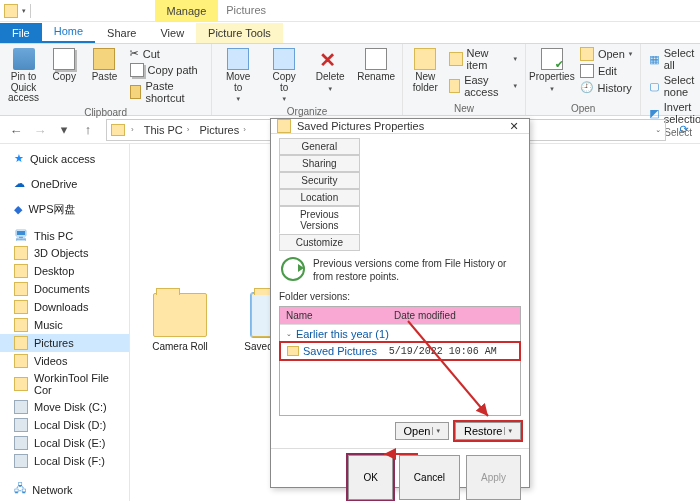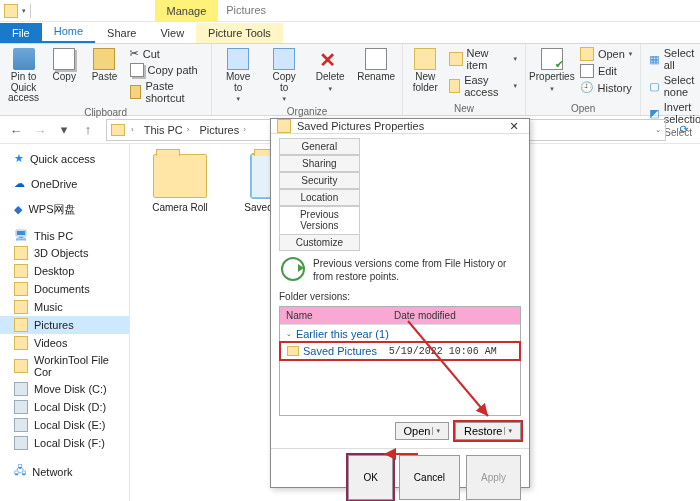--- a/index.html
+++ b/index.html
@@ -61,21 +61,21 @@
 .tree-item .ico { width: 14px; height: 14px; flex-shrink: 0; }
 .tree-spacer { height: 8px; }
 .i-star { color: #1a8cff; }
 .i-cloud { color: #0a63c2; }
 .i-wps { color: #2a6fd6; }
 .i-pc { color: #3b8ed6; }
 .i-folder { background: #ffe6a6; border: 1px solid #d8b851; }
 .i-drive { background: #dfe7ee; border: 1px solid #9ab; }
 .i-net { color: #3b8ed6; }
 
-.content { flex: 1; padding: 10px; display: flex; gap: 18px; align-items: flex-start; }
+.content { flex: 1; padding: 10px; display: flex; gap: 18px; align-items: center; }
 .folder-tile { display: flex; flex-direction: column; align-items: center; gap: 4px; width: 80px; }
 .folder-tile.selected .big-folder { outline: 1px solid #7db8e8; background: #e4f1fb; }
 .big-folder { width: 54px; height: 44px; background: #ffe6a6; border: 1px solid #d8b851; border-radius: 2px; position: relative; }
 .big-folder:before { content: ""; position: absolute; top: -6px; left: 2px; width: 22px; height: 6px; background: #ffe6a6; border: 1px solid #d8b851; border-bottom: none; }
 .folder-tile .lbl { text-align: center; color: #222; font-size: 10px; }
 
 
 .dialog { position: absolute; top: 118px; left: 270px; width: 260px; height: 370px; background: #fff; border: 1px solid #888; box-shadow: 2px 2px 6px rgba(0,0,0,.2); display: flex; flex-direction: column; }
 .dlg-title { height: 24px; display: flex; align-items: center; padding: 0 6px; border-bottom: 1px solid #ddd; }
 .dlg-title .ico { width: 14px; height: 14px; background: #ffe6a6; border: 1px solid #d8b851; margin-right: 6px; }
@@ -321,20 +321,24 @@
     <div class="tree-item">
         <span class="ico i-folder"></span>
         <span>Desktop</span>
       </div>
     <div class="tree-item">
         <span class="ico i-folder"></span>
         <span>Documents</span>
       </div>
     <div class="tree-item">
         <span class="ico i-folder"></span>
+        <span>Downloads</span>
+      </div>
+    <div class="tree-item">
+        <span class="ico i-folder"></span>
         <span>Music</span>
       </div>
     <div class="tree-item selected">
         <span class="ico i-folder"></span>
         <span>Pictures</span>
       </div>
     <div class="tree-item">
         <span class="ico i-folder"></span>
         <span>Videos</span>
       </div>

